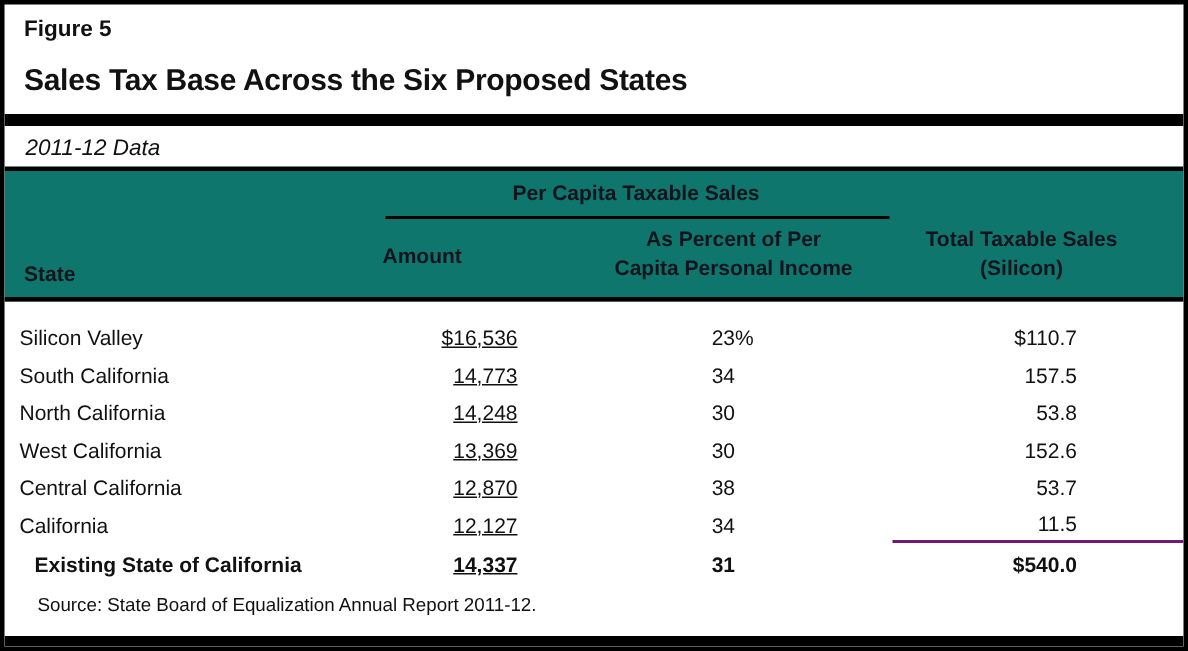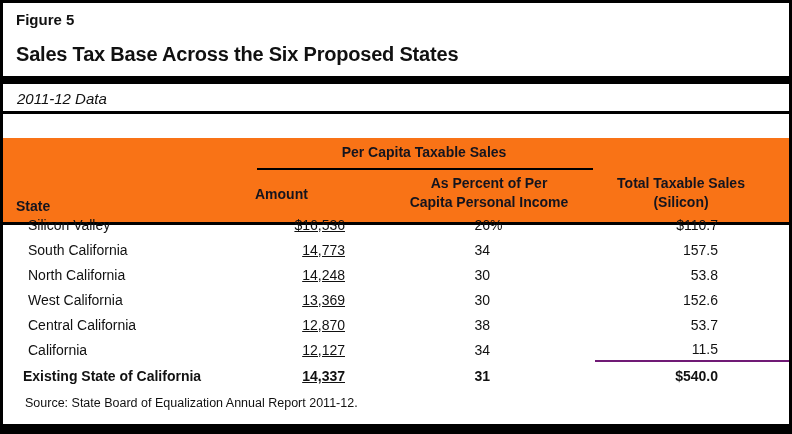--- a/index.html
+++ b/index.html
@@ -37,21 +37,21 @@
 
   .body-area { left: 0; top: 198px; width: 100%; padding-top: 11px; }
   .trow {
     display: grid;
     grid-template-columns: 252px 100px 240px 194px;
     height: 25px;
     align-items: center;
     font-size: 14px;
   }
   .trow.summary { height: 28px; font-weight: bold; }
-  .c-state  { padding-left: 25px; white-space: nowrap; }
+  .c-state  { padding-left: 10px; white-space: nowrap; }
   .summary .c-state { padding-left: 20px; }
   .c-amount { text-align: right; padding-right: 10px; text-decoration: underline; }
   .c-percent { text-align: right; white-space: nowrap; }
   .pct-suffix { display: inline-block; width: 105px; text-align: left; }
   .c-total  { text-align: right; padding-right: 71px; align-self: stretch; display: flex; align-items: center; justify-content: flex-end; }
   .trow.last-data .c-total { border-bottom: 2px solid #701a75; }
 
   .source { left: 22px; top: 393px; font-size: 12.5px; }
   .bottom-bar { left: 0; bottom: 0; width: 100%; height: 7px; background: #000; }
 </style>
@@ -59,41 +59,41 @@
 <body>
 
 <div class="figure">
 
   <div class="abs fig-label">Figure 5</div>
   <div class="abs fig-title">Sales Tax Base Across the Six Proposed States</div>
   <div class="abs title-bar"></div>
   <div class="abs subtitle">2011-12 Data</div>
   <div class="abs subtitle-rule"></div>
 
-  <div class="abs head-band" style="background: #f97316; margin-top: 24px;">
+  <div class="abs head-band" style="background: #0f766e;">
     <div class="abs h-group">Per Capita Taxable Sales</div>
     <div class="abs h-group-rule"></div>
     <div class="abs h-percent">
       <div>As Percent of Per</div>
       <div>Capita Personal Income</div>
     </div>
     <div class="abs h-total">
       <div>Total Taxable Sales</div>
       <div>(Silicon)</div>
     </div>
     <div class="abs h-state">State</div>
     <div class="abs h-amount">Amount</div>
   </div>
 
   <div class="abs body-area">
 
     <div class="trow">
       <div class="c-state">Silicon Valley</div>
       <div class="c-amount">$16,536</div>
-      <div class="c-percent"><span>26</span><span class="pct-suffix">%</span></div>
+      <div class="c-percent"><span>23</span><span class="pct-suffix">%</span></div>
       <div class="c-total">$110.7</div>
     </div>
 
     <div class="trow">
       <div class="c-state">South California</div>
       <div class="c-amount">14,773</div>
       <div class="c-percent"><span>34</span><span class="pct-suffix"></span></div>
       <div class="c-total">157.5</div>
     </div>
 

